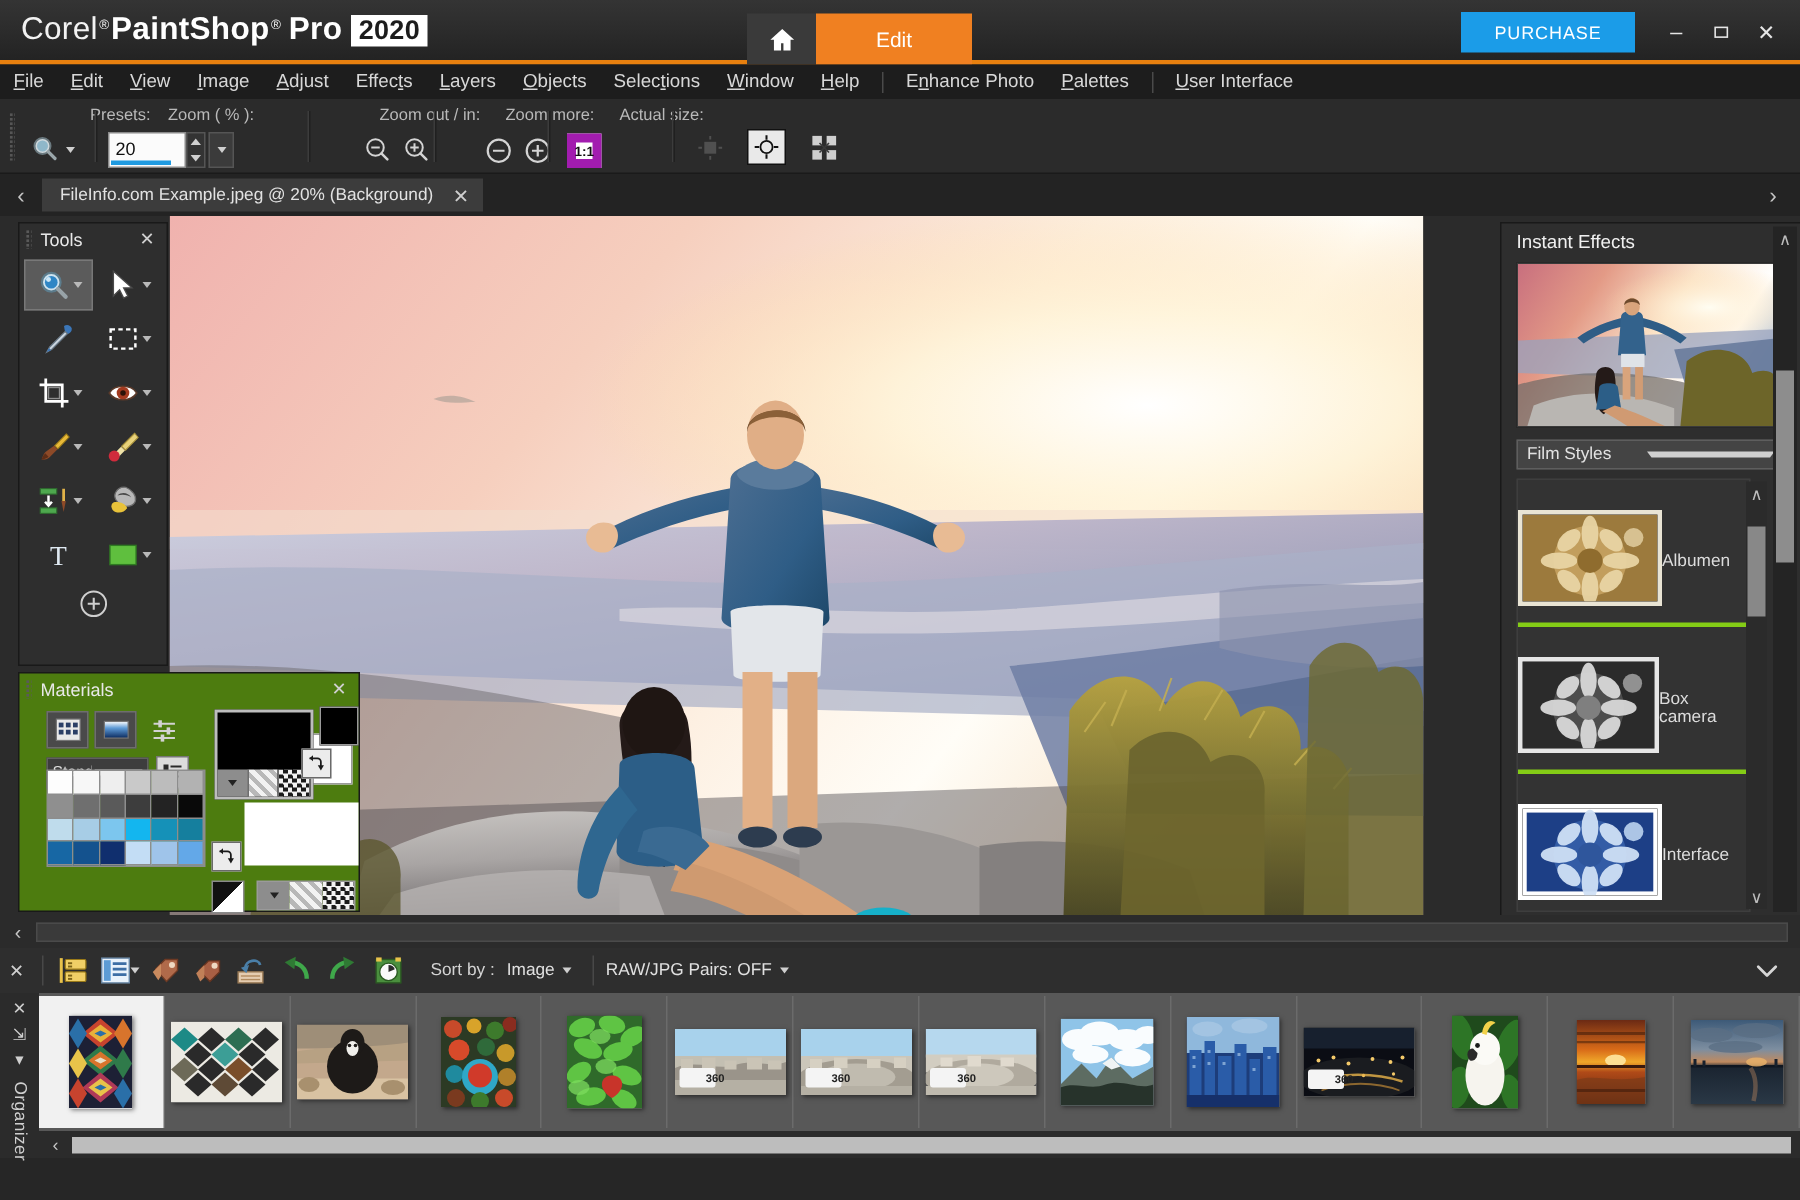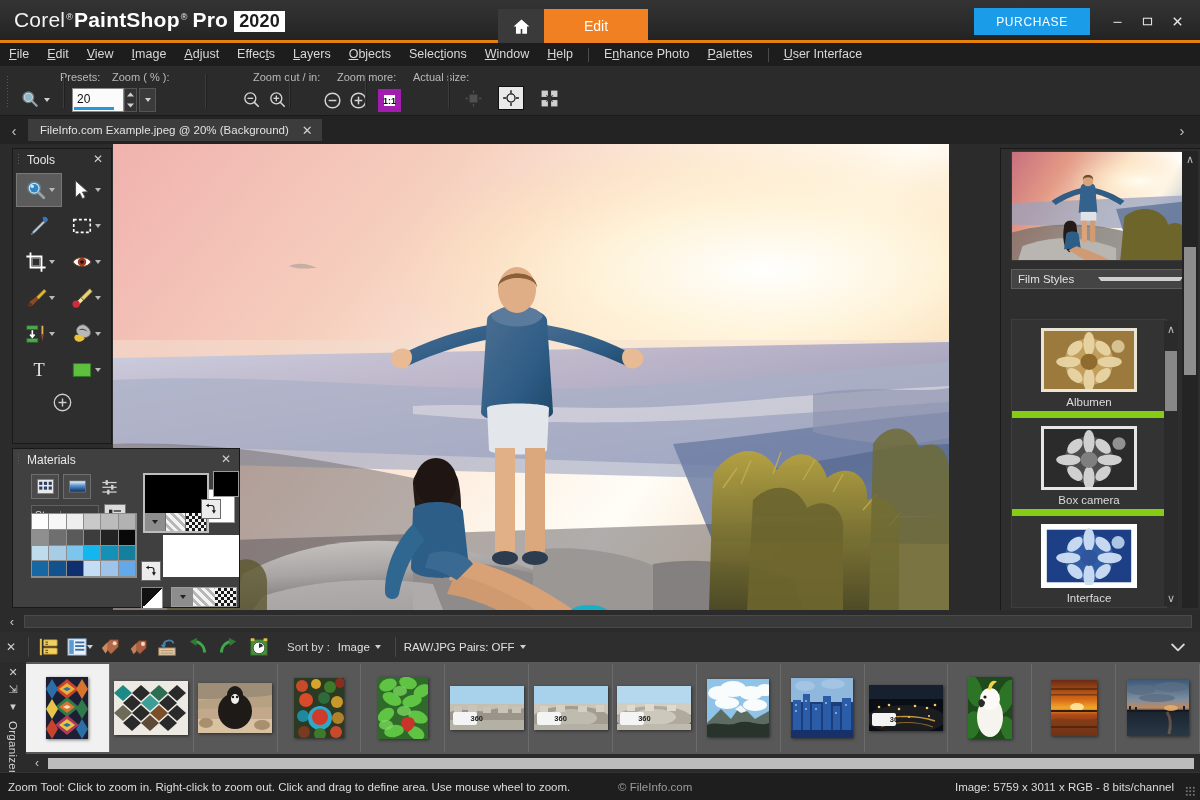--- a/index.html
+++ b/index.html
@@ -143,21 +143,21 @@
   .ticon { width: 24px; height: 24px; display:flex;align-items:center;justify-content:center;}
   .ticon svg { width: 22px; height: 22px; }
   .tcaret { width:0;height:0;border-left:3.5px solid transparent;border-right:3.5px solid transparent;
      border-top:4.5px solid #b9b9b9;}
   .tplus { display:flex; justify-content:center; padding-top:4px; }
   .tplus svg { width: 21px; height: 21px; }
 
   
   .materials {
     position: absolute; left: 12px; top: 304px; width: 228px; height: 160px;
-    background: #404040; border: 1px solid #191919;
+    background: #4d7c0f; border: 1px solid #191919;
   }
   .matTopBtns { display:flex; gap:4px; padding: 4px 0 0 18px; }
   .mbtn { width:28px;height:25px;background:#4a4a4a;border:1px solid #6e6e6e;cursor:pointer;
      display:flex;align-items:center;justify-content:center;}
   .mbtn.flat { background:transparent;border:none;}
   .matRow2 { display:flex; align-items:center; gap:5px; padding: 5px 0 0 18px; }
   .mselect { width: 68px; height: 21px; background:#3d3d3d; border:1px solid #606060;
      font-size: 10.5px; color:#e0e0e0; display:flex;align-items:center;padding:0 3px; gap:2px; cursor:pointer;}
   .mselect span { flex:1; white-space:nowrap; overflow:hidden;}
   .swatchgrid { position:absolute; left:18px; top:64px; width:106px; height:65px;
@@ -182,22 +182,22 @@
   .ie-hdr { height: 24px; position:relative; display:flex; align-items:center; padding-left:10px;
     font-size: 12.5px; color:#f0f0f0; }
   .ie-hdr .pclose { position:absolute; right:8px; top:5px; color:#d0d0d0; font-size:12px; cursor:pointer;}
   .ie-preview { margin: 2px 10px 0 10px; height: 110px; border:1px solid #3a3a3a;
      position:relative; overflow:hidden; background:#000;}
   .ie-select { margin: 8px 10px 0 10px; height: 20px; background: #444; border:1px solid #5e5e5e;
      font-size: 11.5px; color:#e2e2e2; display:flex; align-items:center; padding:0 6px; cursor:pointer;}
   .ie-select span{flex:1;}
   .ie-list { position:absolute; left: 10px; top: 170px; width: 156px; bottom: 2px; overflow:hidden;
      background:#333; border:1px solid #3e3e3e;}
-  .ie-item { height: 98px; display:flex; flex-direction:column; align-items:center;
-     padding-top:8px; border-bottom:7px solid #84cc16; cursor:pointer;}
+  .ie-item { height: 98px; display:flex; flex-direction:row; align-items:center;
+     padding-top:8px; border-bottom:3px solid #84cc16; cursor:pointer;}
   .ie-thumb { width: 96px; height: 64px; border: 3px solid #e9e4d4; position:relative; overflow:hidden;}
   .ie-caption { font-size: 11.5px; color:#dcdcdc; margin-top:4px;}
   .ie-sb-in { position:absolute; right:22px; top:172px; width:14px; bottom:4px; background:#2b2b2b;}
   .ie-sb-in .thumb { position:absolute; left:1px; top:30px; width:12px; height:60px; background:#888; }
   .ie-sb-out { position:absolute; right:2px; top:2px; width:16px; bottom:2px; background:#242424;}
   .ie-sb-out .thumb { position:absolute; left:2px; top:96px; width:12px; height:128px; background:#8d8d8d;}
   .sbArrow { display:flex; align-items:center; justify-content:center; color:#bdbdbd; font-size:11px;}
 
   
   .canvas-sb { position:absolute; left:113px; top:466px; width:836px; height:14px; background:#242424; }
@@ -854,20 +854,24 @@
       <div style="position:absolute;left:158px;top:138px;width:66px;height:20px;display:flex;border:1px solid #9a9a9a;">
         <div style="flex:1;background:#8d8d8d;display:flex;align-items:center;justify-content:center;">
           <span style="width:0;height:0;border-left:3px solid transparent;border-right:3px solid transparent;border-top:4px solid #222;"></span>
         </div>
         <div style="flex:1;background:repeating-linear-gradient(45deg,#f2f2f2 0 3px,#b8b8b8 3px 6px);"></div>
         <div style="flex:1;background:repeating-conic-gradient(#1a1a1a 0% 25%, #f2f2f2 0% 50%) 0 0/6px 6px;"></div>
       </div>
     </div>
 
     <div class="instant">
+      <div class="ie-hdr">
+        <span>Instant Effects</span>
+        <span class="pclose">✕</span>
+      </div>
 
       <div class="ie-preview">
         <svg viewBox="0 0 170 110" preserveAspectRatio="none" style="width:100%;height:100%">
           <defs>
             <linearGradient id="pskyG" x1="0" y1="0" x2="1" y2="0.4">
               <stop offset="0" stop-color="#c86f7e"></stop>
                 <stop offset="0.3" stop-color="#e39a86"></stop>
               <stop offset="0.6" stop-color="#fbe6cf"></stop>
                 <stop offset="0.85" stop-color="#ffffff"></stop>
               <stop offset="1" stop-color="#b9cadf"></stop>
@@ -1420,20 +1424,14 @@
         </div>
       </div>
     </div>
 
     <div class="orgBot">
       <div class="arrow">‹</div>
       <div class="track"></div>
     </div>
   </div>
 
-  <div class="statusbar">
-    <div class="st-left">Zoom Tool: Click to zoom in. Right-click to zoom out. Click and drag to define area. Use mouse wheel to zoom.</div>
-    <div class="st-mid">© FileInfo.com</div>
-    <div class="st-right">Image:  5759 x 3011 x RGB - 8 bits/channel</div>
-    <div class="st-grip"></div>
-  </div>
 
 </div>
 
 </body></html>

